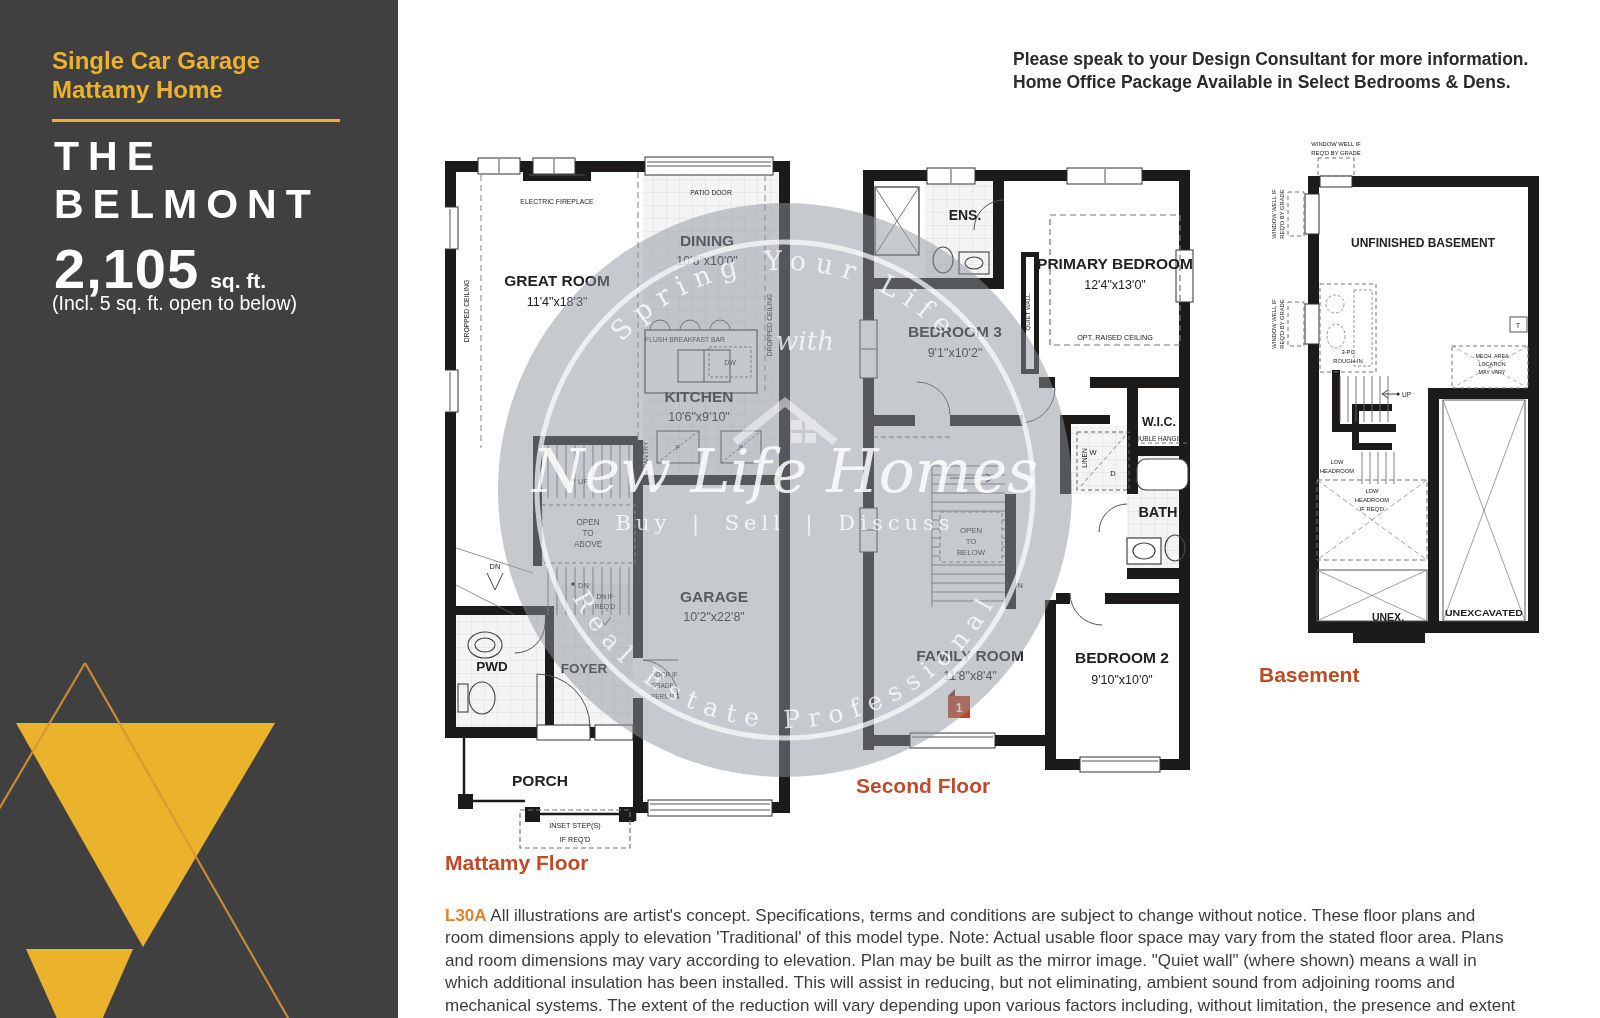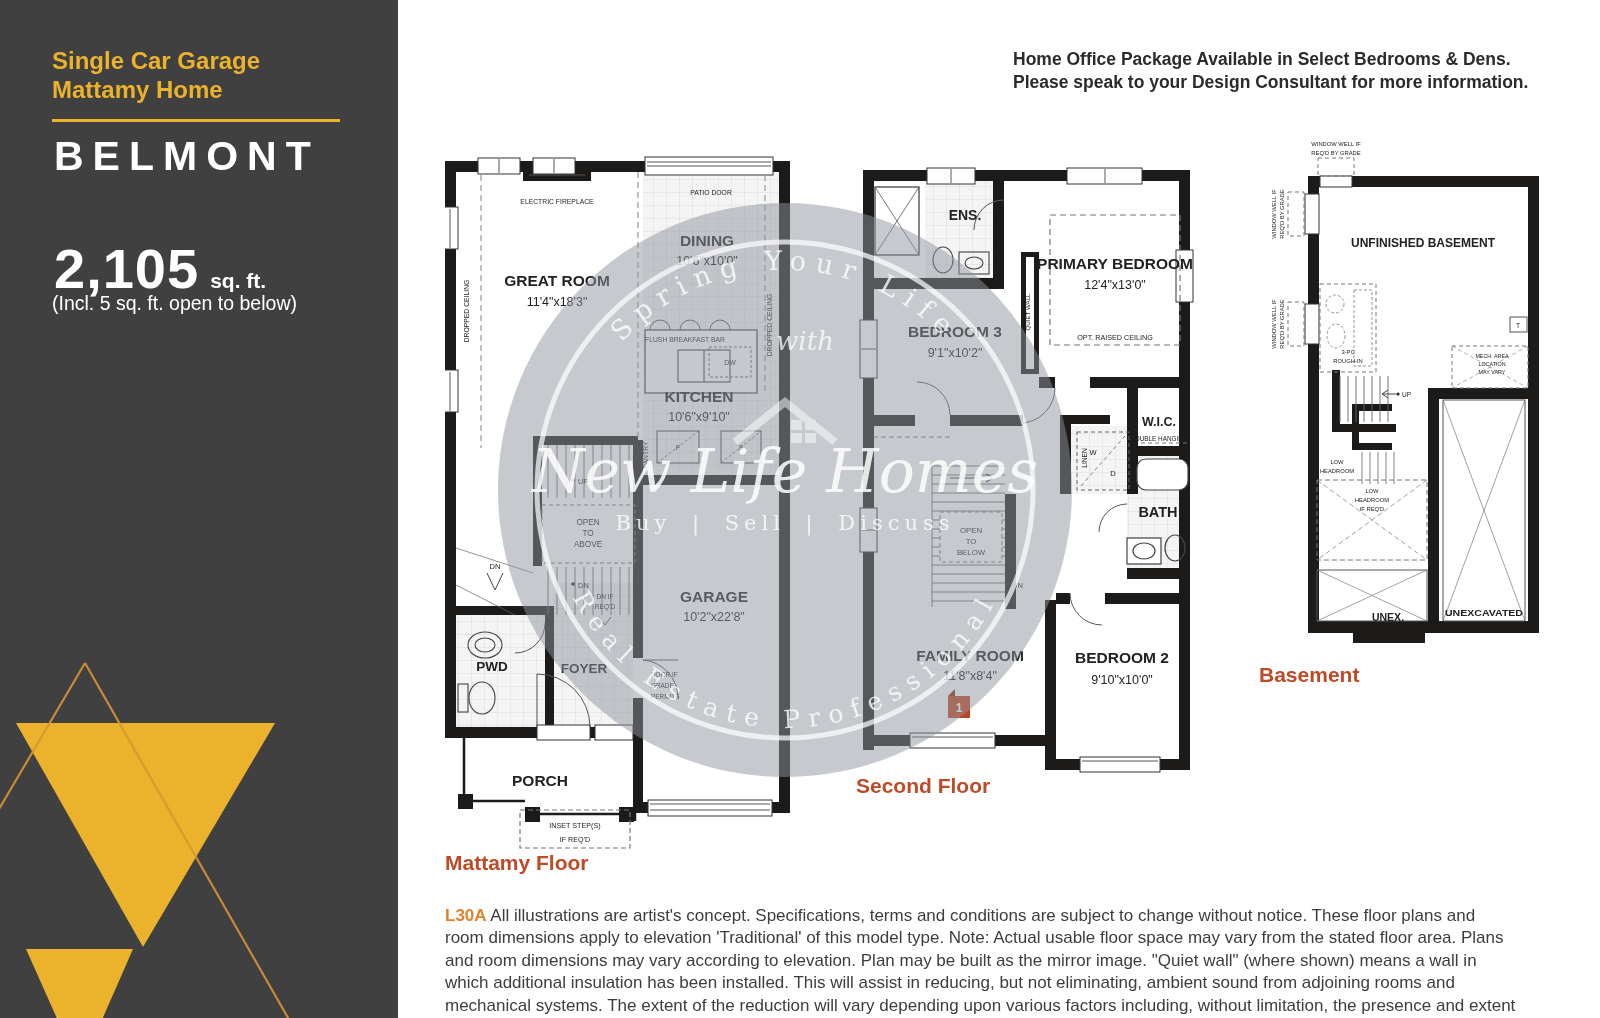--- a/index.html
+++ b/index.html
@@ -36,36 +36,37 @@
 </head>
 <body>
 
 <div class="sidebar">
   <div class="sb-tagline">
     <div>Single Car Garage</div>
     <div>Mattamy Home</div>
   </div>
   <div class="sb-rule"></div>
   <div class="sb-title">
+    <div>THE</div>
     <div>BELMONT</div>
   </div>
   <div class="sb-area">
     <span class="num">2,105</span><span class="unit">sq. ft.</span>
   </div>
   <div class="sb-note">(Incl. 5 sq. ft. open to below)</div>
   <svg class="sb-art" width="398" height="378" viewBox="0 0 398 378">
     <polygon points="16,83 275,83 143,307" fill="#EBB22C"></polygon>
     <polygon points="26,309 133,309 80,430" fill="#EBB22C"></polygon>
     <path d="M85,23 L-124,378 M85,23 L295,390" stroke="#D89434" stroke-width="2.2" fill="none" opacity="0.9"></path>
   </svg>
 </div>
 
 <div class="notice">
+  <div>Please speak to your Design Consultant for more information.</div>
   <div>Home Office Package Available in Select Bedrooms &amp; Dens.</div>
-  <div>Please speak to your Design Consultant for more information.</div>
 </div>
 
 <svg class="plan plan-ground" width="352" height="700" viewBox="0 0 352 700">
   <defs>
     <pattern id="tileG" width="13" height="13" patternUnits="userSpaceOnUse">
       <rect width="13" height="13" fill="#f4f4f4"></rect>
       <path d="M13 0H0V13" fill="none" stroke="#dcdcdc" stroke-width="1"></path>
     </pattern>
   </defs>
   <g font-family="Liberation Sans, sans-serif" fill="#222">

